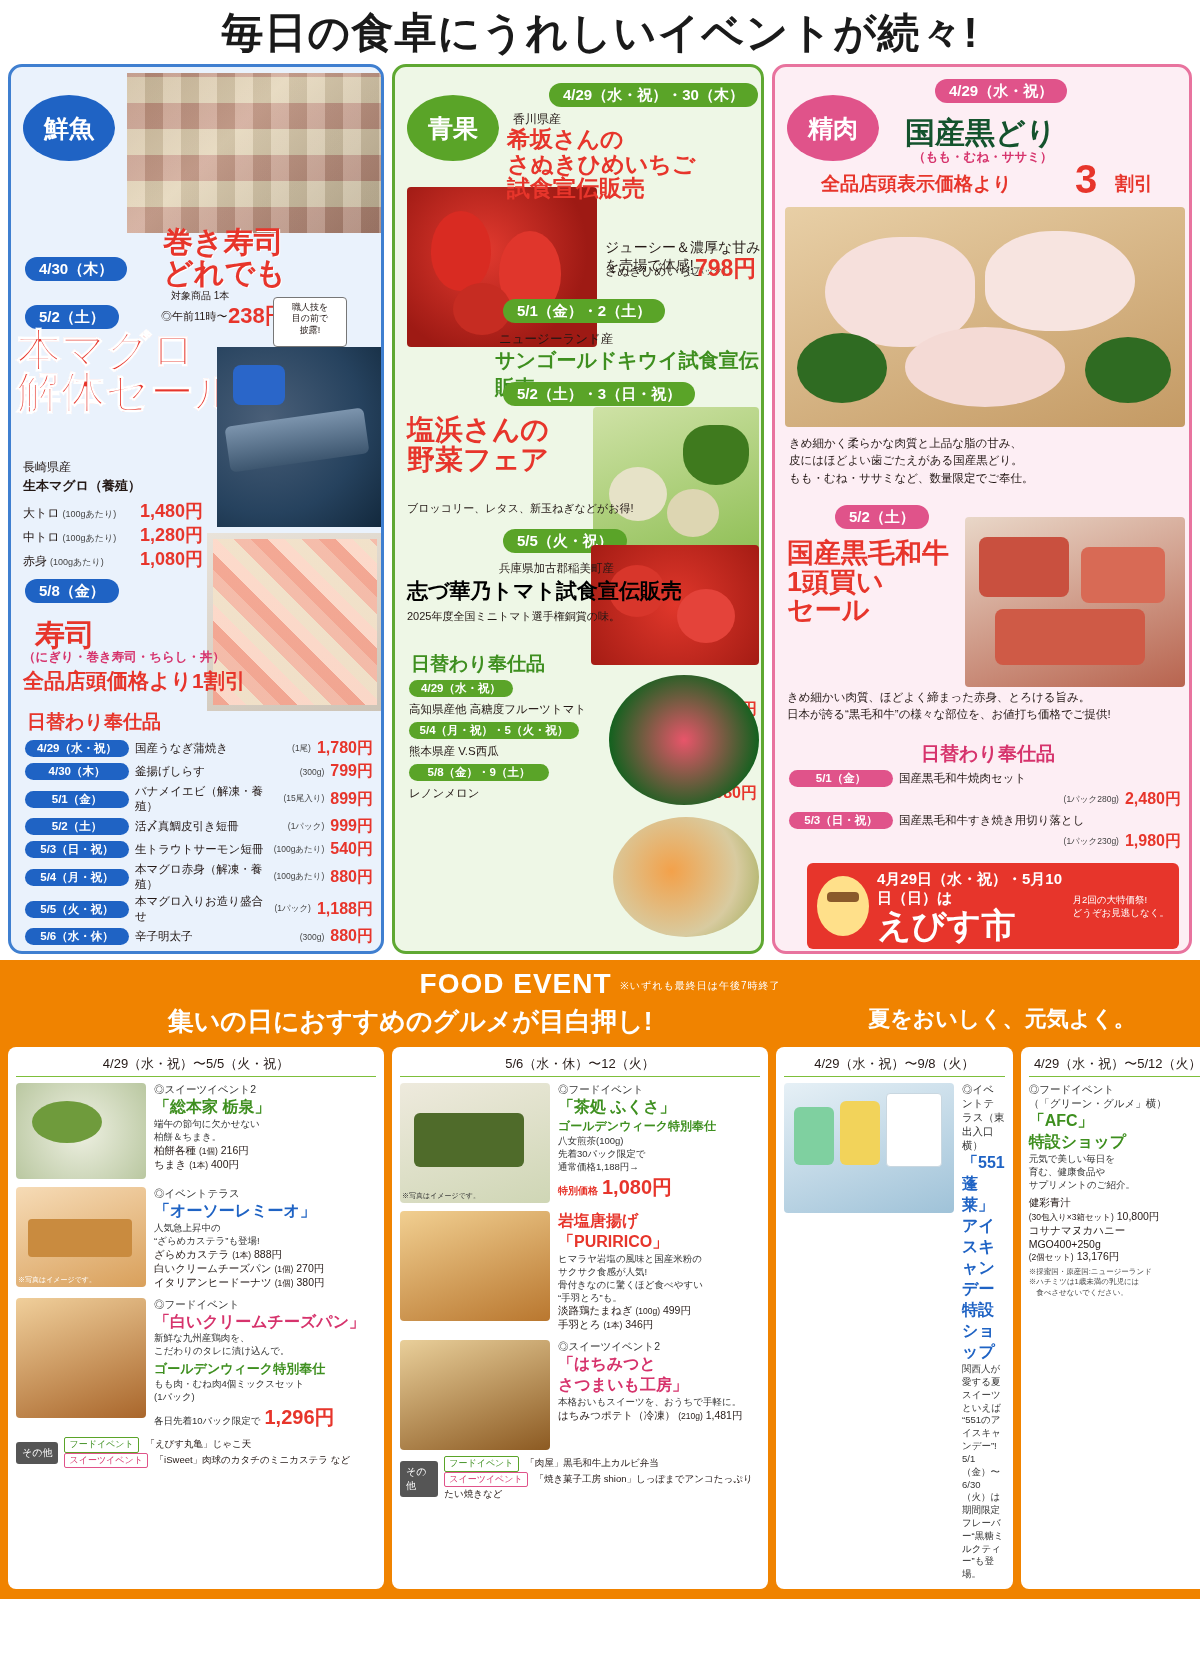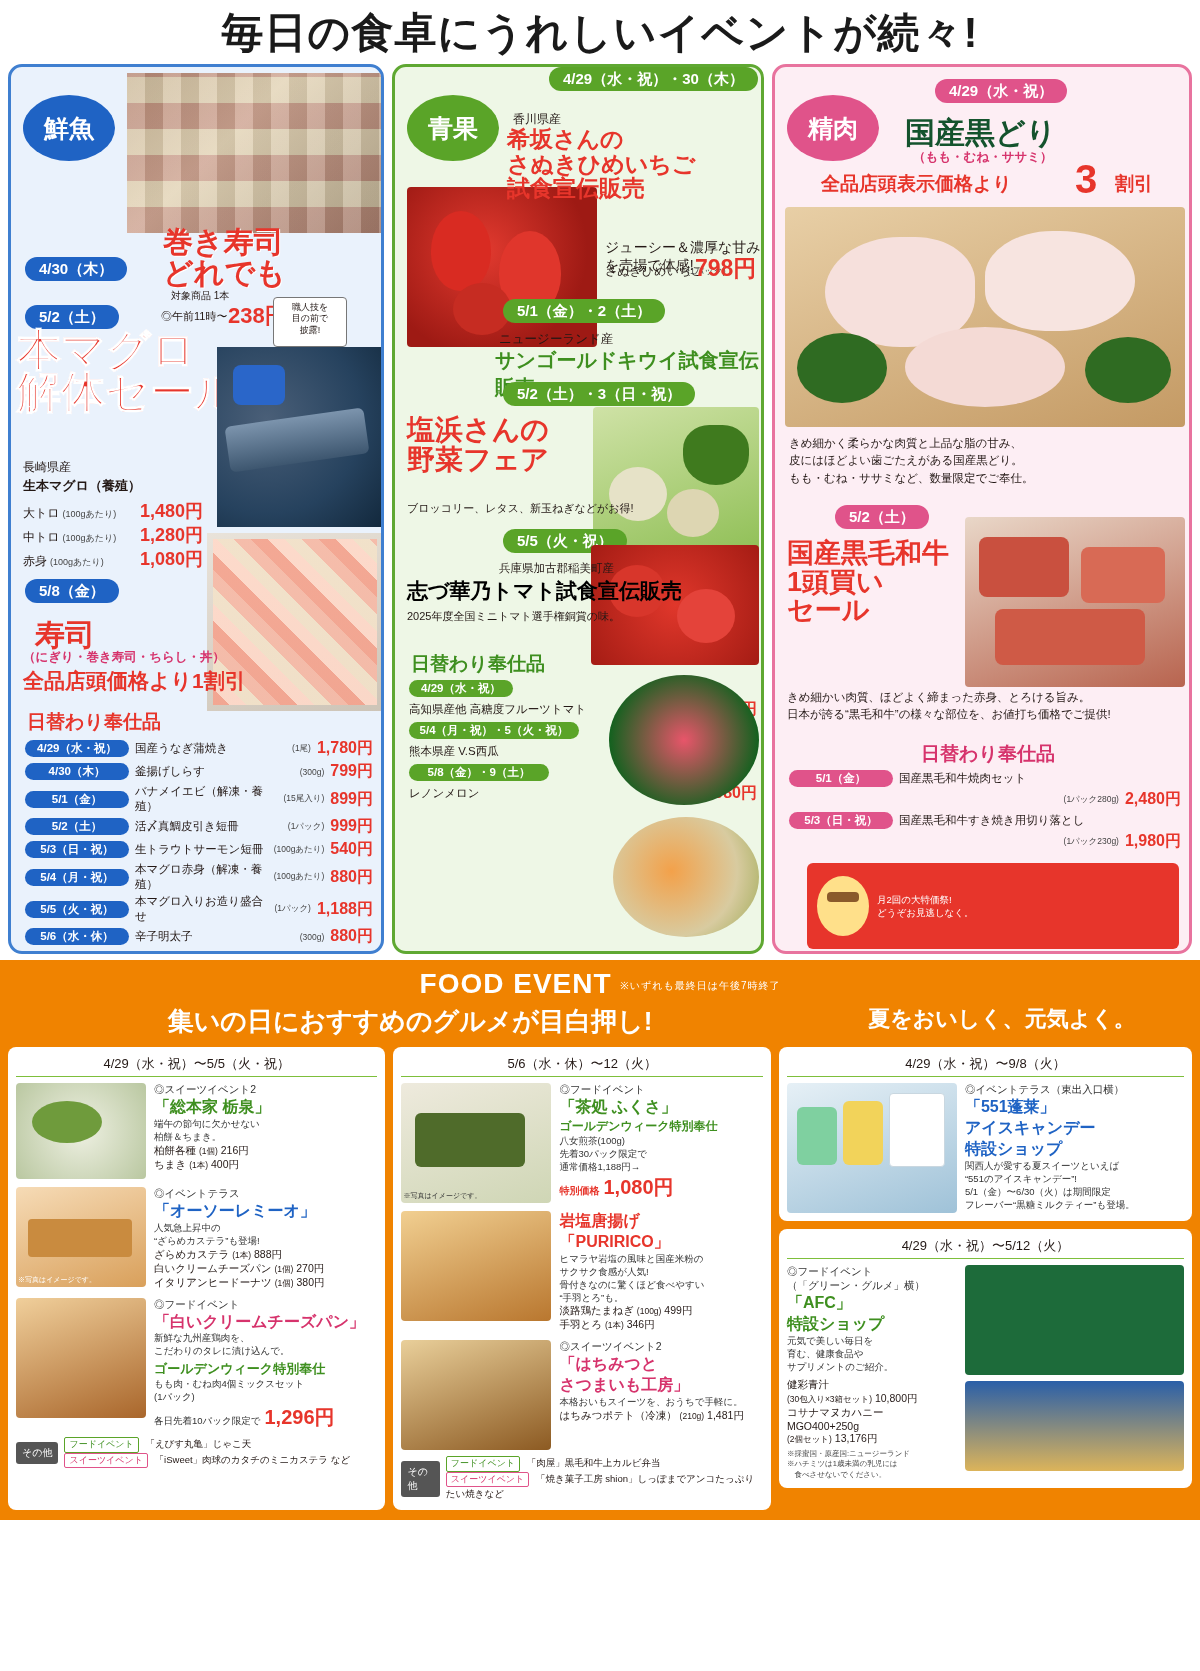--- a/index.html
+++ b/index.html
@@ -68,21 +68,21 @@
   .foodevent { margin-top:6px; background:#f08300; padding:8px 8px 10px; }
   .fe-head { text-align:center; color:#fff; font-weight:bold; font-size:28px; letter-spacing:1px;}
   .fe-head .note { font-size:10px; font-weight:normal; vertical-align:middle; }
   .fe-sub { display:flex; padding:4px 0 8px; }
   .fe-sub .left { flex:1; text-align:center; color:#fff; font-weight:bold; font-size:26px; }
   .fe-sub .right { width:380px; text-align:center; color:#fff; font-weight:bold; font-size:22px; }
   .fe-cols { display:flex; gap:8px; }
   .fe-card { background:#fff; border-radius:8px; padding:8px; }
   .fe-card.c1 { width:380px; }
   .fe-card.c2 { width:380px; }
-  .fe-right { width:416px; display:flex; flex-direction:column; gap:8px; }
+  .fe-right { width:416px; display:flex; flex-direction:row; gap:8px; }
   .fe-datehdr { text-align:center; font-size:13px; color:#231815; border-bottom:1px solid #7dbf3a; padding-bottom:3px; margin-bottom:6px; }
   .ev-kind { font-size:10.5px; color:#333; }
   .ev-ttl { font-weight:bold; font-size:16px; }
   .ev-ttl.green { color:#3e8f1f; }
   .ev-ttl.pink { color:#d6336c; }
   .ev-ttl.blue { color:#1f63c4; }
   .ev-ttl.orange { color:#e7352b; }
   .ev-desc { font-size:9.5px; line-height:1.35; color:#333; }
   .ev-price { font-size:10.5px; }
   .sonota { display:flex; align-items:center; gap:6px; margin-top:6px; }
@@ -232,21 +232,21 @@
             <span class="sm">(300g)</span>
             <span class="pr">880円</span>
           </div>
         </div>
       </div>
     </div>
 
     <div class="panel veg">
       <div class="cat-badge veg">青果</div>
 
-      <div style="position:absolute;left:110px;top:0;padding-left:44px;">
+      <div style="position:absolute;left:110px;top:16px;padding-left:44px;">
         <span class="datepill pill-green">4/29（水・祝）・30（木）</span>
       </div>
 
       <div class="imgph" style="position:absolute;left:12px;top:120px;width:190px;height:160px;
            background:radial-gradient(circle at 40% 40%,#e23a2f,#9e1a14 70%);border-radius:4px;">
         <div style="position:absolute;left:24px;top:24px;width:60px;height:80px;background:#d92b22;border-radius:50% 50% 48% 48%;"></div>
         <div style="position:absolute;left:92px;top:44px;width:62px;height:84px;background:#e0362c;border-radius:50% 50% 48% 48%;"></div>
         <div style="position:absolute;left:46px;top:96px;width:58px;height:52px;background:#c62c22;border-radius:50%;"></div>
       </div>
 
@@ -379,20 +379,24 @@
         </div>
         <div class="dayrow" style="justify-content:flex-end;">
           <span class="sm">(1パック230g)</span>
           <span class="pr">1,980円</span>
         </div>
       </div>
 
       <div class="ebisu">
         <div style="width:52px;height:60px;border-radius:50%;background:#ffe08a;position:relative;">
           <div style="position:absolute;left:10px;top:16px;width:32px;height:10px;background:#8a5a2b;border-radius:4px;"></div>
+        </div>
+        <div style="flex:1;">
+          <div class="t1">4月29日（水・祝）・5月10日（日）は</div>
+          <div class="t2">えびす市</div>
         </div>
         <div class="side" style="white-space:pre-line;">月2回の大特価祭!
 どうぞお見逃しなく。</div>
       </div>
     </div>
   </div>
 
   <div class="foodevent">
     <div class="fe-head">
       <span>FOOD EVENT</span>

